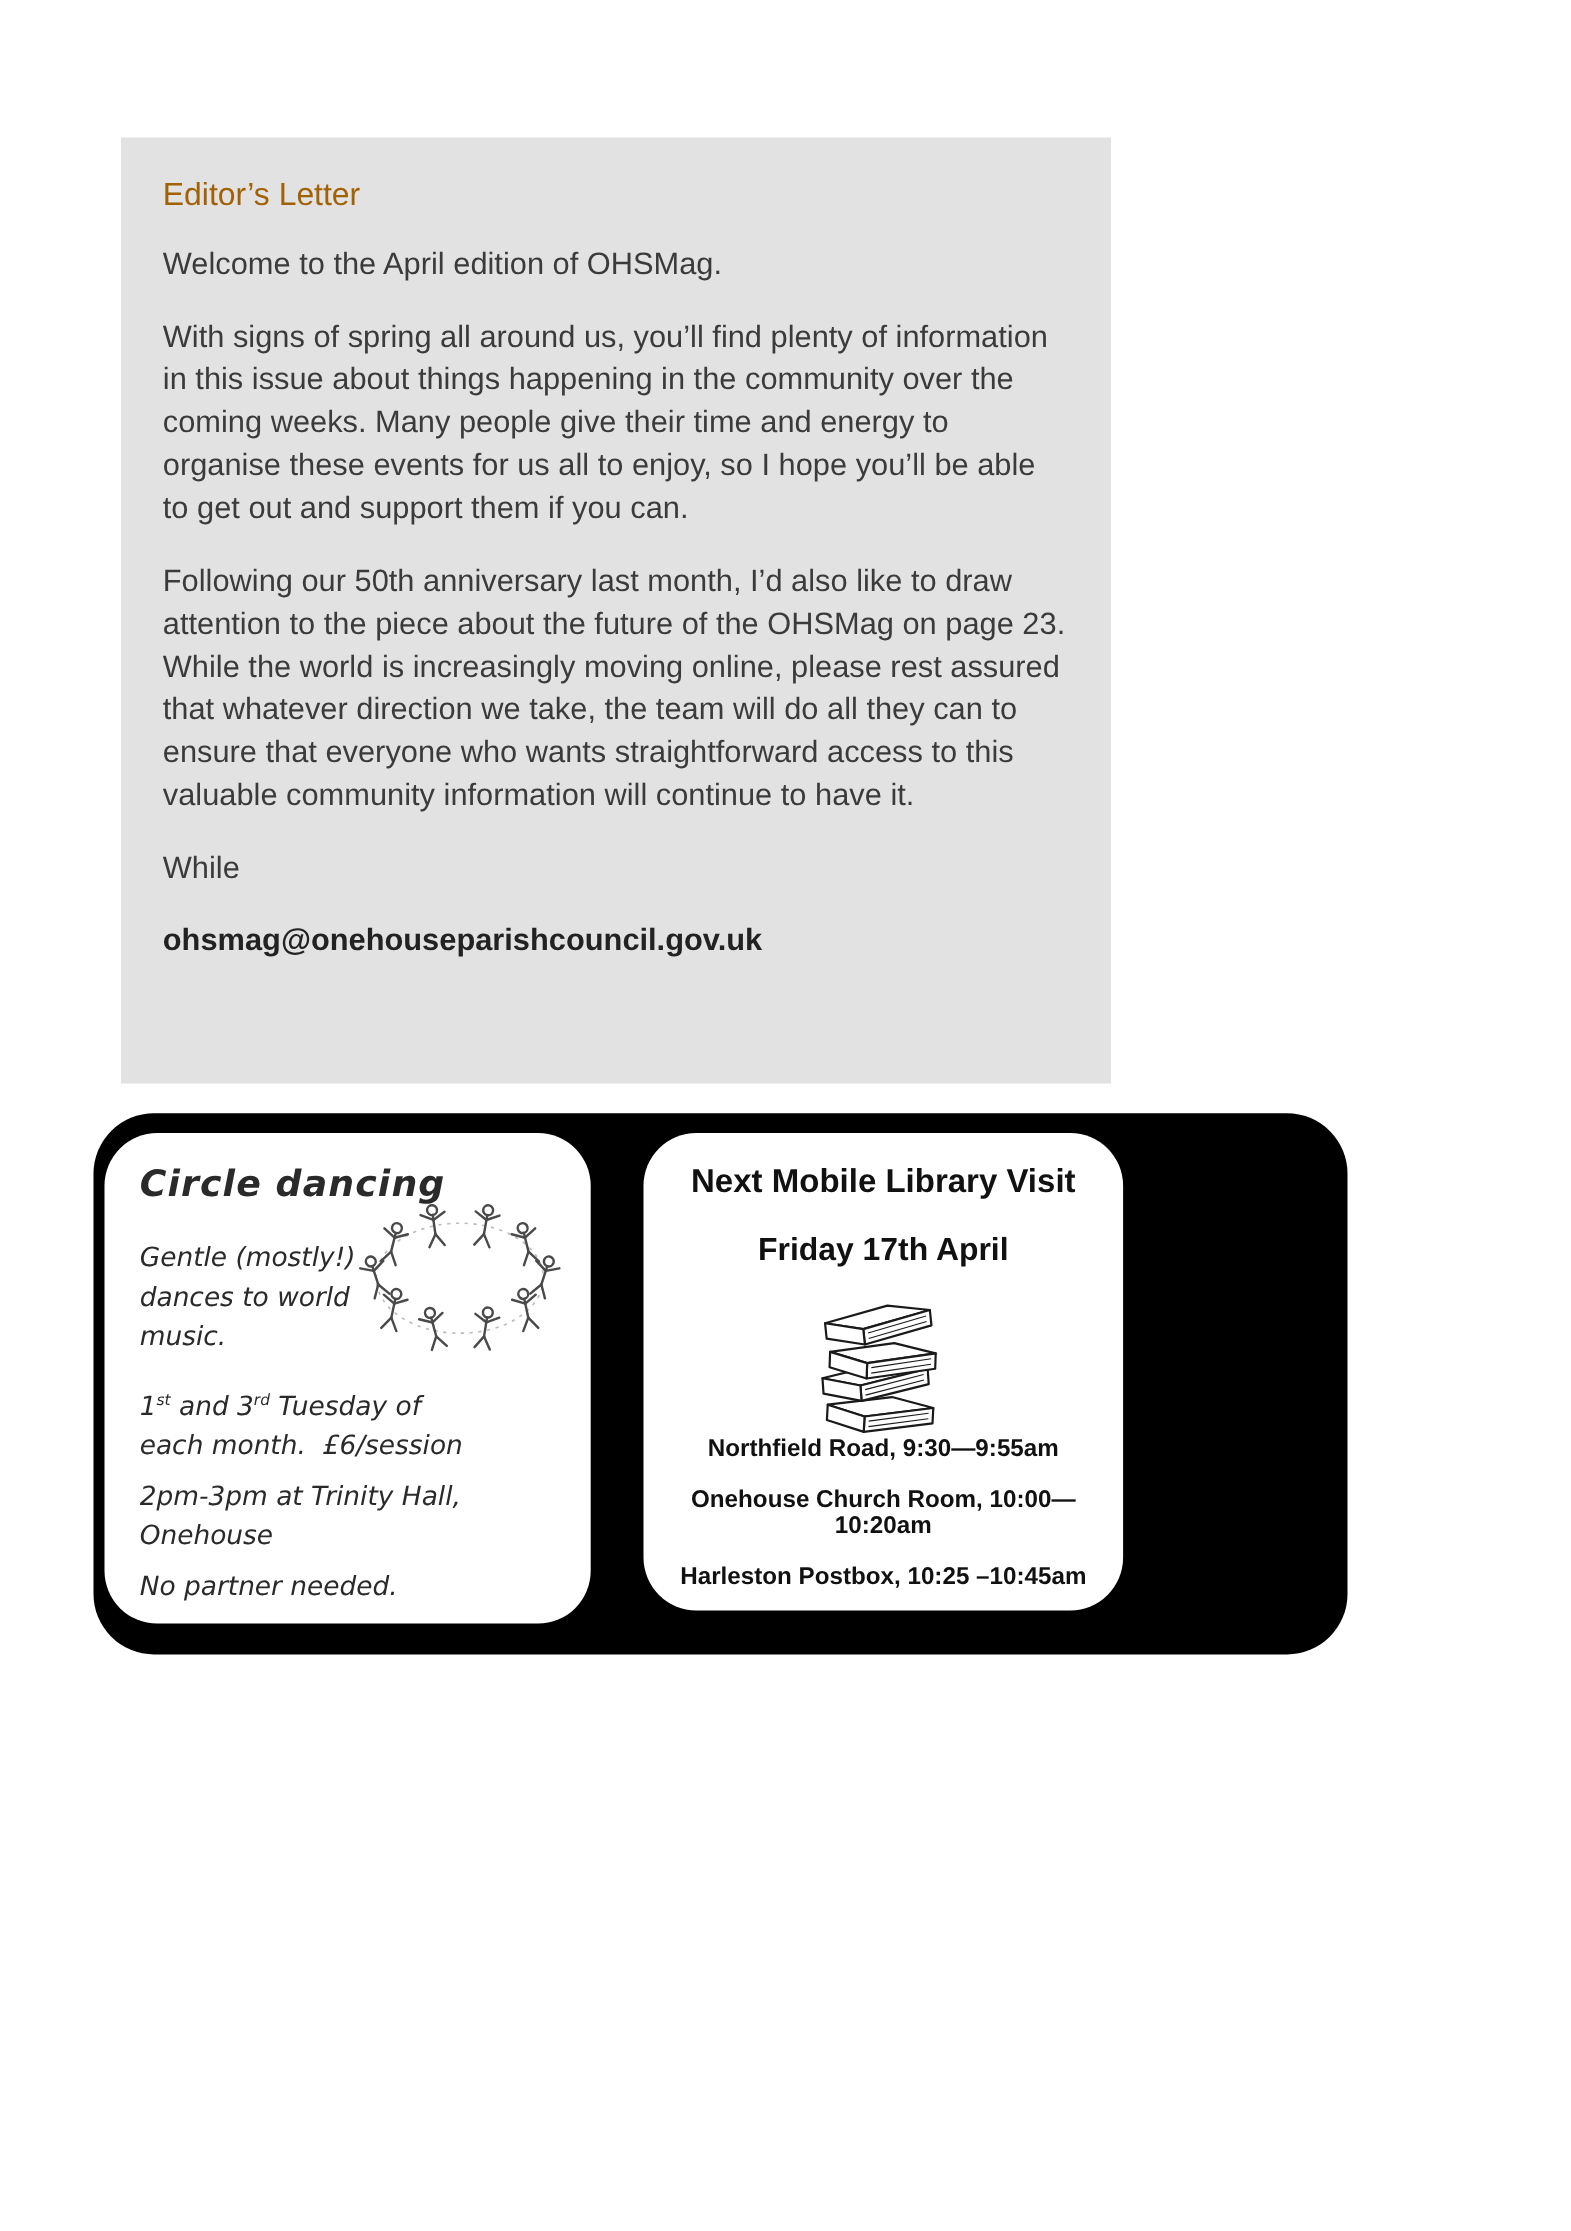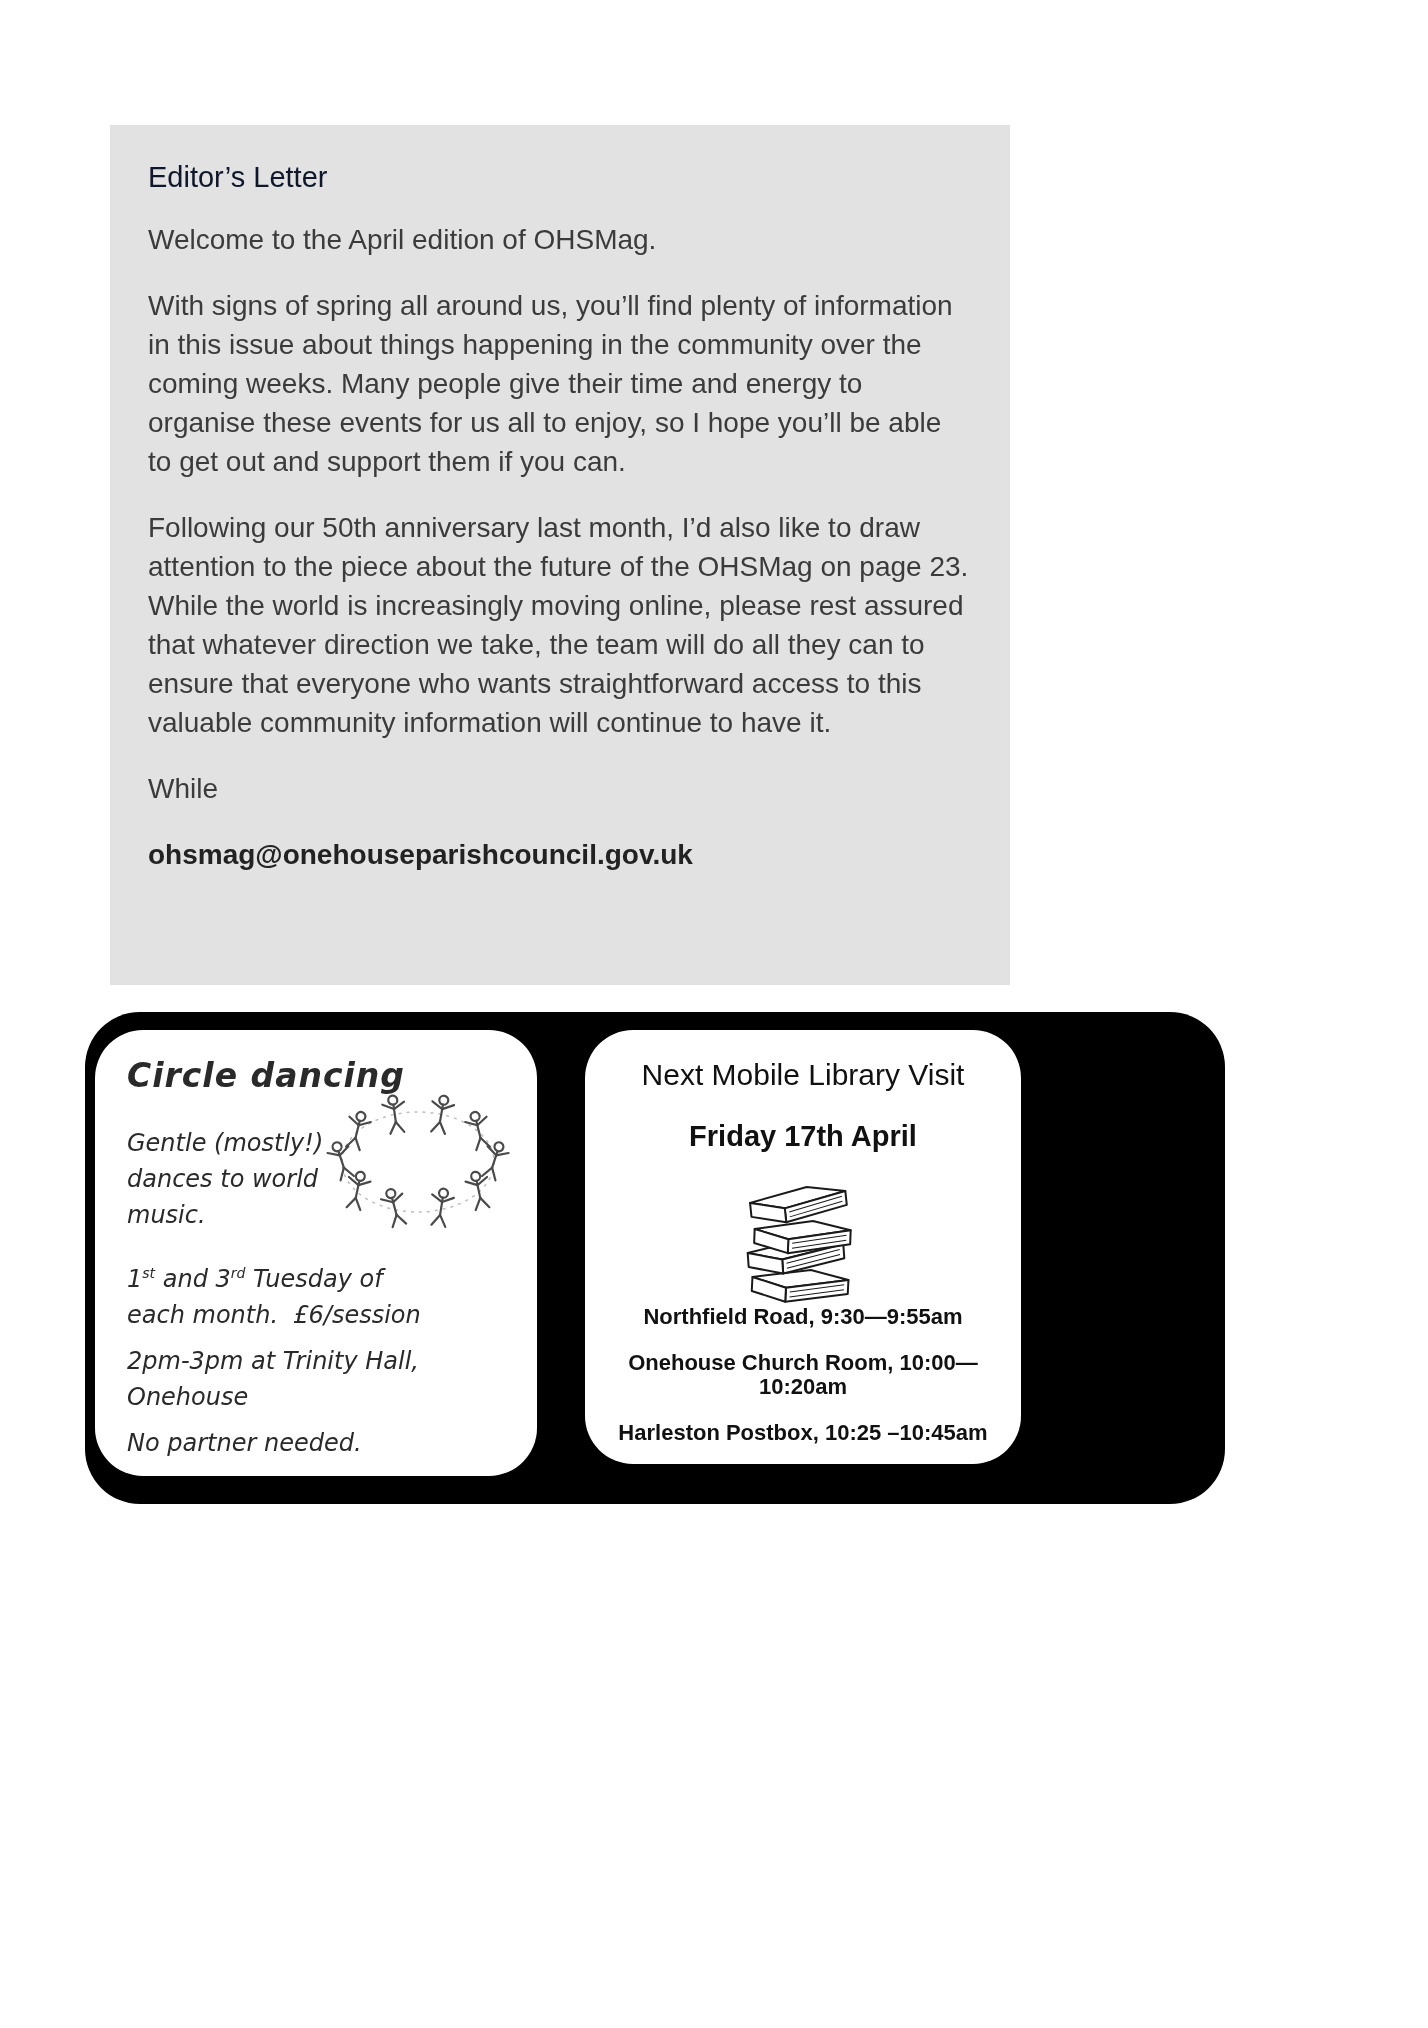--- a/index.html
+++ b/index.html
@@ -18,21 +18,21 @@
     left:110px;top:125px;
     width:900px;height:860px;
     background:#e2e2e2;
     box-sizing:border-box;
     padding:36px 40px 0 38px;
   }
   .editor-box h2{
     margin:0 0 26px 0;
     font-size:29px;
     font-weight:400;
-    color:#0f172a;
+    color:#a16207;
   }
   .editor-box p{
     margin:12px 0 27px 0;
     font-size:28px;
     line-height:39px;
     font-weight:400;
     max-width:832px;
   }
   .editor-box p.email{
     font-weight:700;
@@ -90,21 +90,21 @@
 
   .dancers-wrap{
     position:absolute;
     right:14px;top:40px;
     width:210px;height:180px;
   }
 
   .card-library h3{
     margin:0;
     font-size:30px;
-    font-weight:400;
+    font-weight:700;
     color:#111;
   }
   .card-library .date{
     margin:28px 0 0 0;
     font-size:29px;
     font-weight:700;
   }
   .books-wrap{
     margin:22px auto 0 auto;
     width:160px;height:130px;

